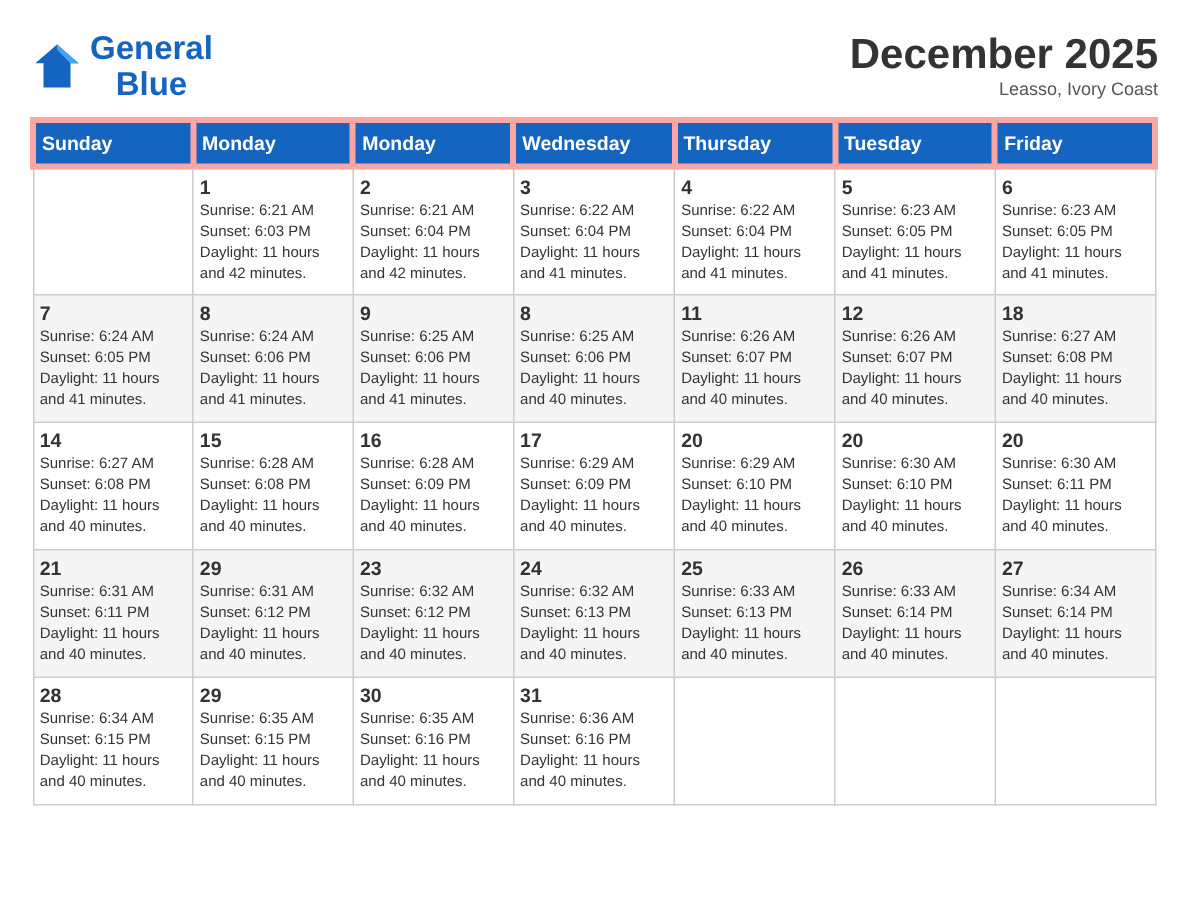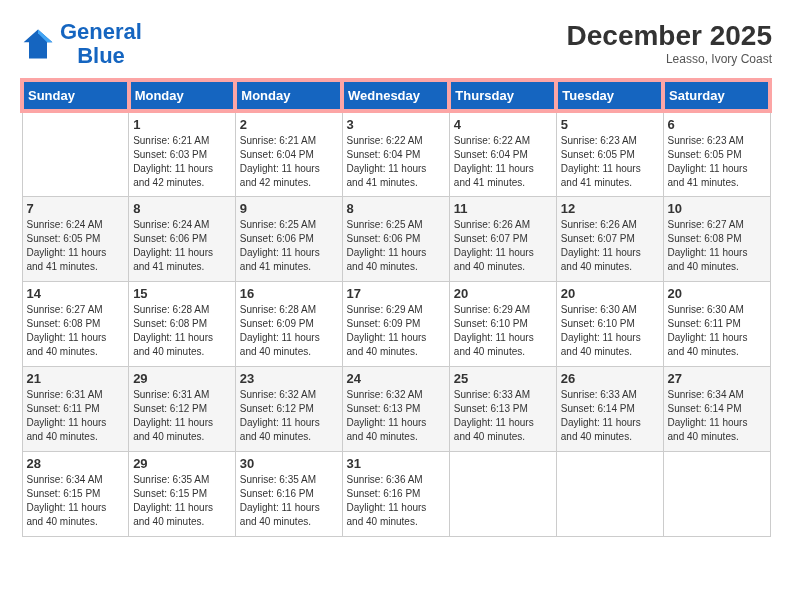--- a/index.html
+++ b/index.html
@@ -111,21 +111,21 @@
 
 <table>
   <thead>
     <tr>
     <th>Sunday</th>
         <th>Monday</th>
         <th>Monday</th>
         <th>Wednesday</th>
         <th>Thursday</th>
         <th>Tuesday</th>
-        <th>Saturday</th>
+        <th>Friday</th>
       </tr>
   </thead>
   <tbody id="calendar-body">
   <tr>
         <td class="empty-cell"></td>
         <td>
           <div class="day-num">1</div>
           <div class="day-info">Sunrise: 6:21 AM<br>Sunset: 6:03 PM<br>Daylight: 11 hours<br>and 42 minutes.</div>
         </td>
         <td>
@@ -168,21 +168,21 @@
         </td>
         <td>
           <div class="day-num">11</div>
           <div class="day-info">Sunrise: 6:26 AM<br>Sunset: 6:07 PM<br>Daylight: 11 hours<br>and 40 minutes.</div>
         </td>
         <td>
           <div class="day-num">12</div>
           <div class="day-info">Sunrise: 6:26 AM<br>Sunset: 6:07 PM<br>Daylight: 11 hours<br>and 40 minutes.</div>
         </td>
         <td>
-          <div class="day-num">10</div>
+          <div class="day-num">18</div>
           <div class="day-info">Sunrise: 6:27 AM<br>Sunset: 6:08 PM<br>Daylight: 11 hours<br>and 40 minutes.</div>
         </td>
       </tr>
       <tr>
         <td>
           <div class="day-num">14</div>
           <div class="day-info">Sunrise: 6:27 AM<br>Sunset: 6:08 PM<br>Daylight: 11 hours<br>and 40 minutes.</div>
         </td>
         <td>
           <div class="day-num">15</div>

